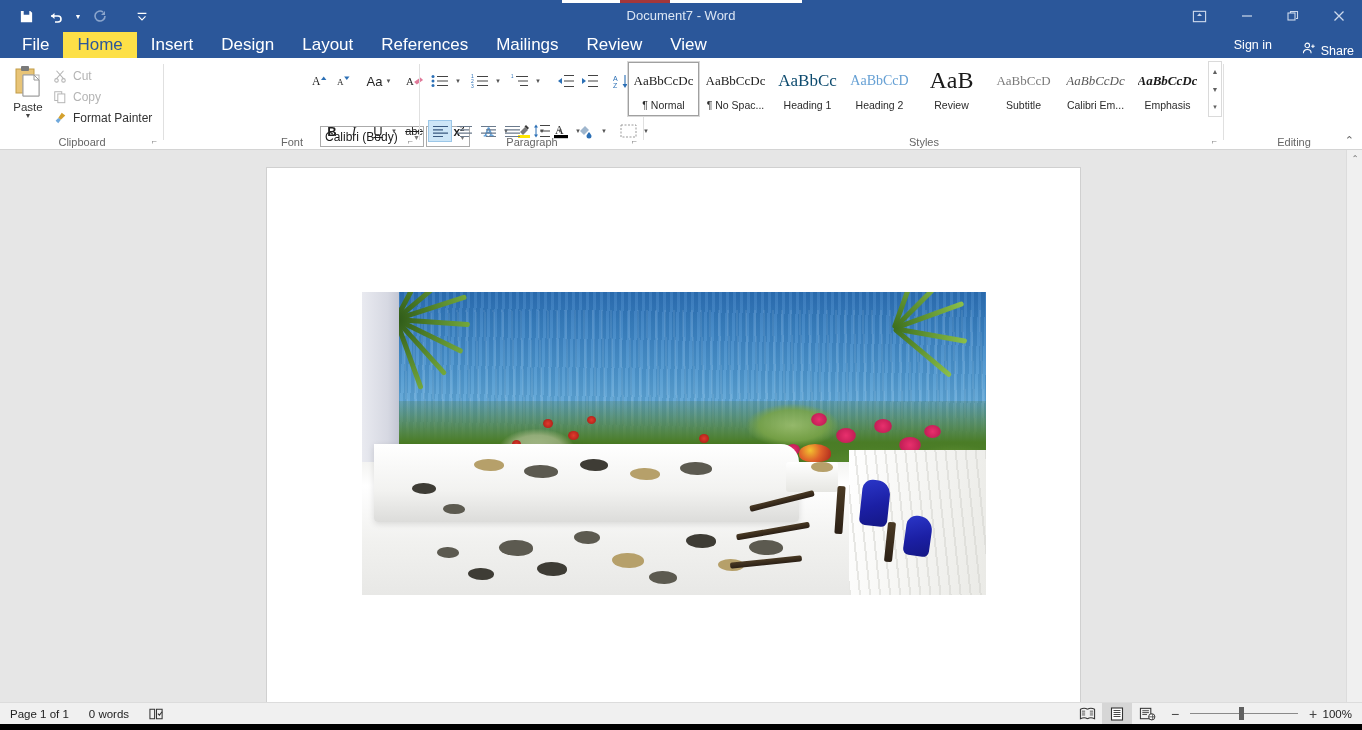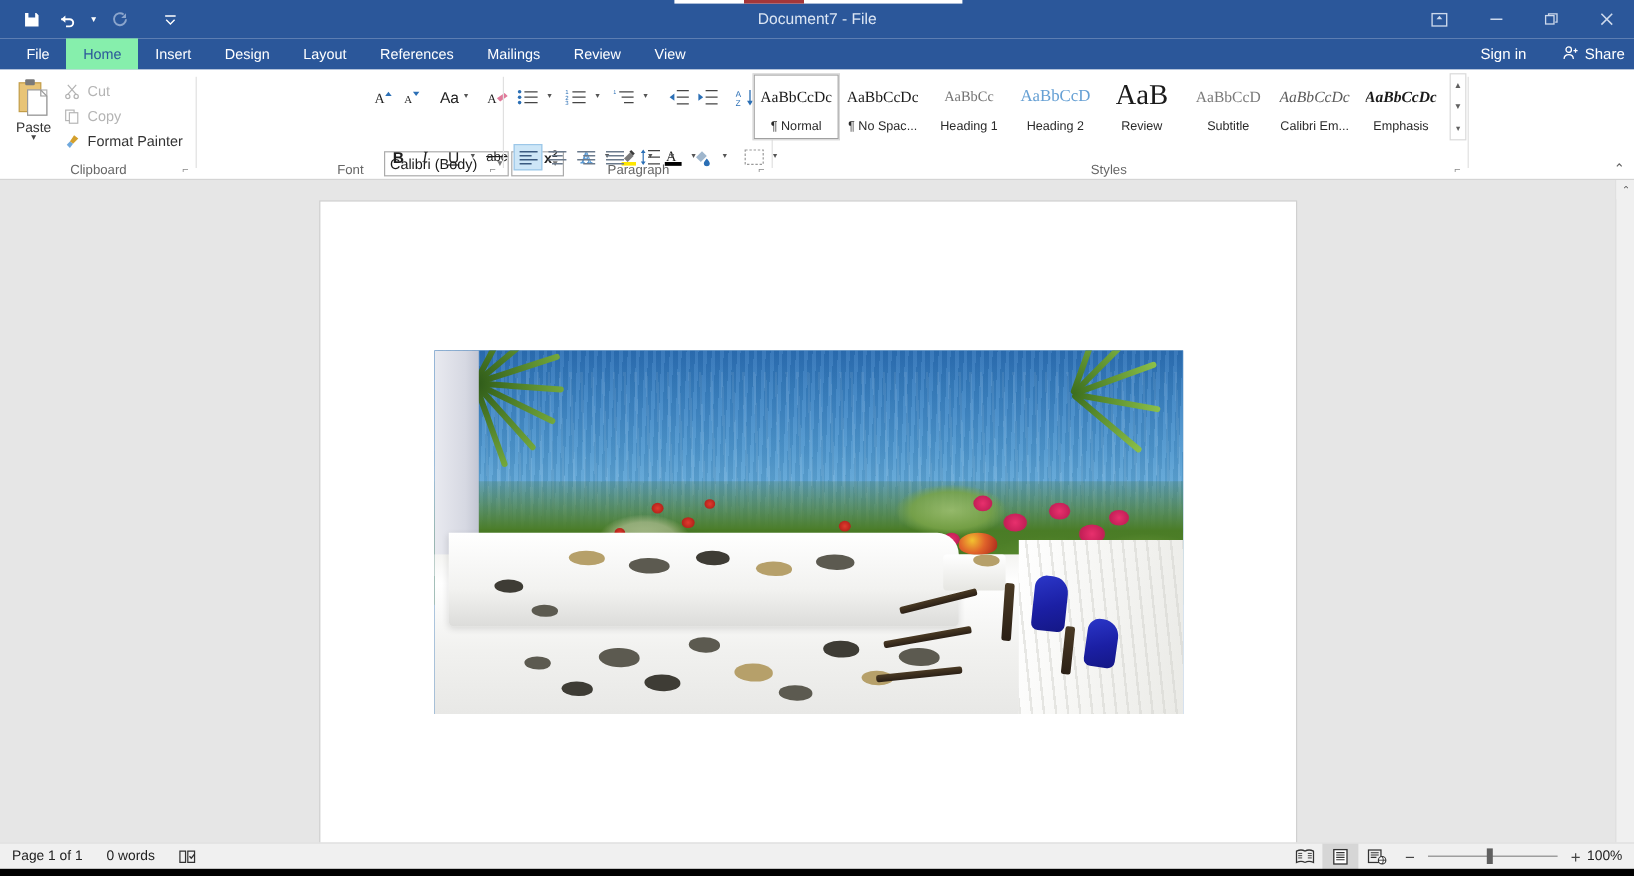--- a/index.html
+++ b/index.html
@@ -52,36 +52,36 @@
 
   
   .tabbar {
     position: absolute; top: 32px; left: 0; width: 1362px; height: 26px;
     background: #2b579a;
   }
   .tabs { display: flex; align-items: flex-end; height: 26px; padding-left: 8px; }
   .tab {
     height: 26px; padding: 0 14px;
     display: flex; align-items: center;
-    color: #ffffff; font-size: 12px; white-space: nowrap;
-  }
-  .tab.active { background: #86efac; color: #2b579a; margin-top: 23px; }
+    color: #ffffff; font-size: 17px; white-space: nowrap;
+  }
+  .tab.active { background: #fde047; color: #2b579a; margin-top: 23px; }
   .tellme {
     display: flex; align-items: center; gap: 5px;
     height: 26px; padding: 0 10px 0 12px;
     color: #b9cae4; font-size: 12.5px; font-style: italic;
   }
   .signin {
     position: absolute; right: 90px; top: 0; height: 26px;
     display: flex; align-items: center;
     color: #ffffff; font-size: 12.5px;
   }
   .share {
     position: absolute; right: 8px; top: 0; height: 26px;
-    display: flex; align-items: center; gap: 5px;
+    display: flex; align-items: flex-end; gap: 5px;
     color: #ffffff; font-size: 12.5px;
   }
 
   
   .ribbon {
     position: absolute; top: 58px; left: 0; width: 1362px; height: 92px;
     background: #ffffff;
     border-bottom: 1px solid #d4d4d4;
   }
   .grp { position: absolute; top: 0; height: 92px; }
@@ -341,21 +341,21 @@
           <path fill="#8ba5cc" d="M13 3v4h-4z"></path>
         </svg>
     </div>
     <div class="qat-btn" style="margin-left:12px">
       <svg width="14" height="14" viewBox="0 0 16 16">
           <path fill="none" stroke="#fff" stroke-width="1.3" d="M3 5h10M4 8.5l4 4 4-4"></path>
         </svg>
     </div>
   </div>
 
-  <div class="title-text">Document7 - File</div>
+  <div class="title-text">Document7 - Word</div>
 
   <div class="win-ctrls">
     <div class="win-btn ribbon-display">
       <svg width="15" height="15" viewBox="0 0 16 16">
           <rect x="1.5" y="2.5" width="13" height="11" fill="none" stroke="#cdd9ec" stroke-width="1.2"></rect>
           <path fill="#cdd9ec" d="M8 4.5l2.6 3H5.4z"></path>
         </svg>
     </div>
     <div class="win-btn">
       <svg width="12" height="12" viewBox="0 0 12 12">
@@ -654,21 +654,21 @@
   <div class="grp" style="left:624px;width:600px">
     <div class="style-box active" style="left:4px">
       <div class="style-prev">AaBbCcDc</div>
       <div class="style-name">¶ Normal</div>
     </div>
     <div class="style-box" style="left:76px">
       <div class="style-prev">AaBbCcDc</div>
       <div class="style-name">¶ No Spac...</div>
     </div>
     <div class="style-box" style="left:148px">
-      <div class="style-prev" style="color:#737373;font-size:12px">AaBbCс</div>
+      <div class="style-prev" style="color:#0c4a6e;font-size:17px">AaBbCс</div>
       <div class="style-name">Heading 1</div>
     </div>
     <div class="style-box" style="left:220px">
       <div class="style-prev" style="color:#66a0d4;font-size:14px">AaBbCcD</div>
       <div class="style-name">Heading 2</div>
     </div>
     <div class="style-box" style="left:292px">
       <div class="style-prev" style="font-size:24px;color:#1a1a1a">AaB</div>
       <div class="style-name">Review</div>
     </div>
@@ -689,20 +689,24 @@
       <div class="gal-arrow">▲</div>
       <div class="gal-arrow">▼</div>
       <div class="gal-arrow">▾</div>
     </div>
 
     <div class="grp-label">Styles</div>
     <div class="dlg-launch">⌐</div>
     <div class="grp-sep" style="left:599px"></div>
   </div>
 
+  <div class="grp" style="left:1248px;width:92px">
+
+    <div class="grp-label">Editing</div>
+  </div>
 
   <div class="collapse-ribbon">⌃</div>
 </div>
 
 <div class="workspace">
   <div class="page">
 
     <div class="doc-image">
 
       <div class="ph sea"></div>

